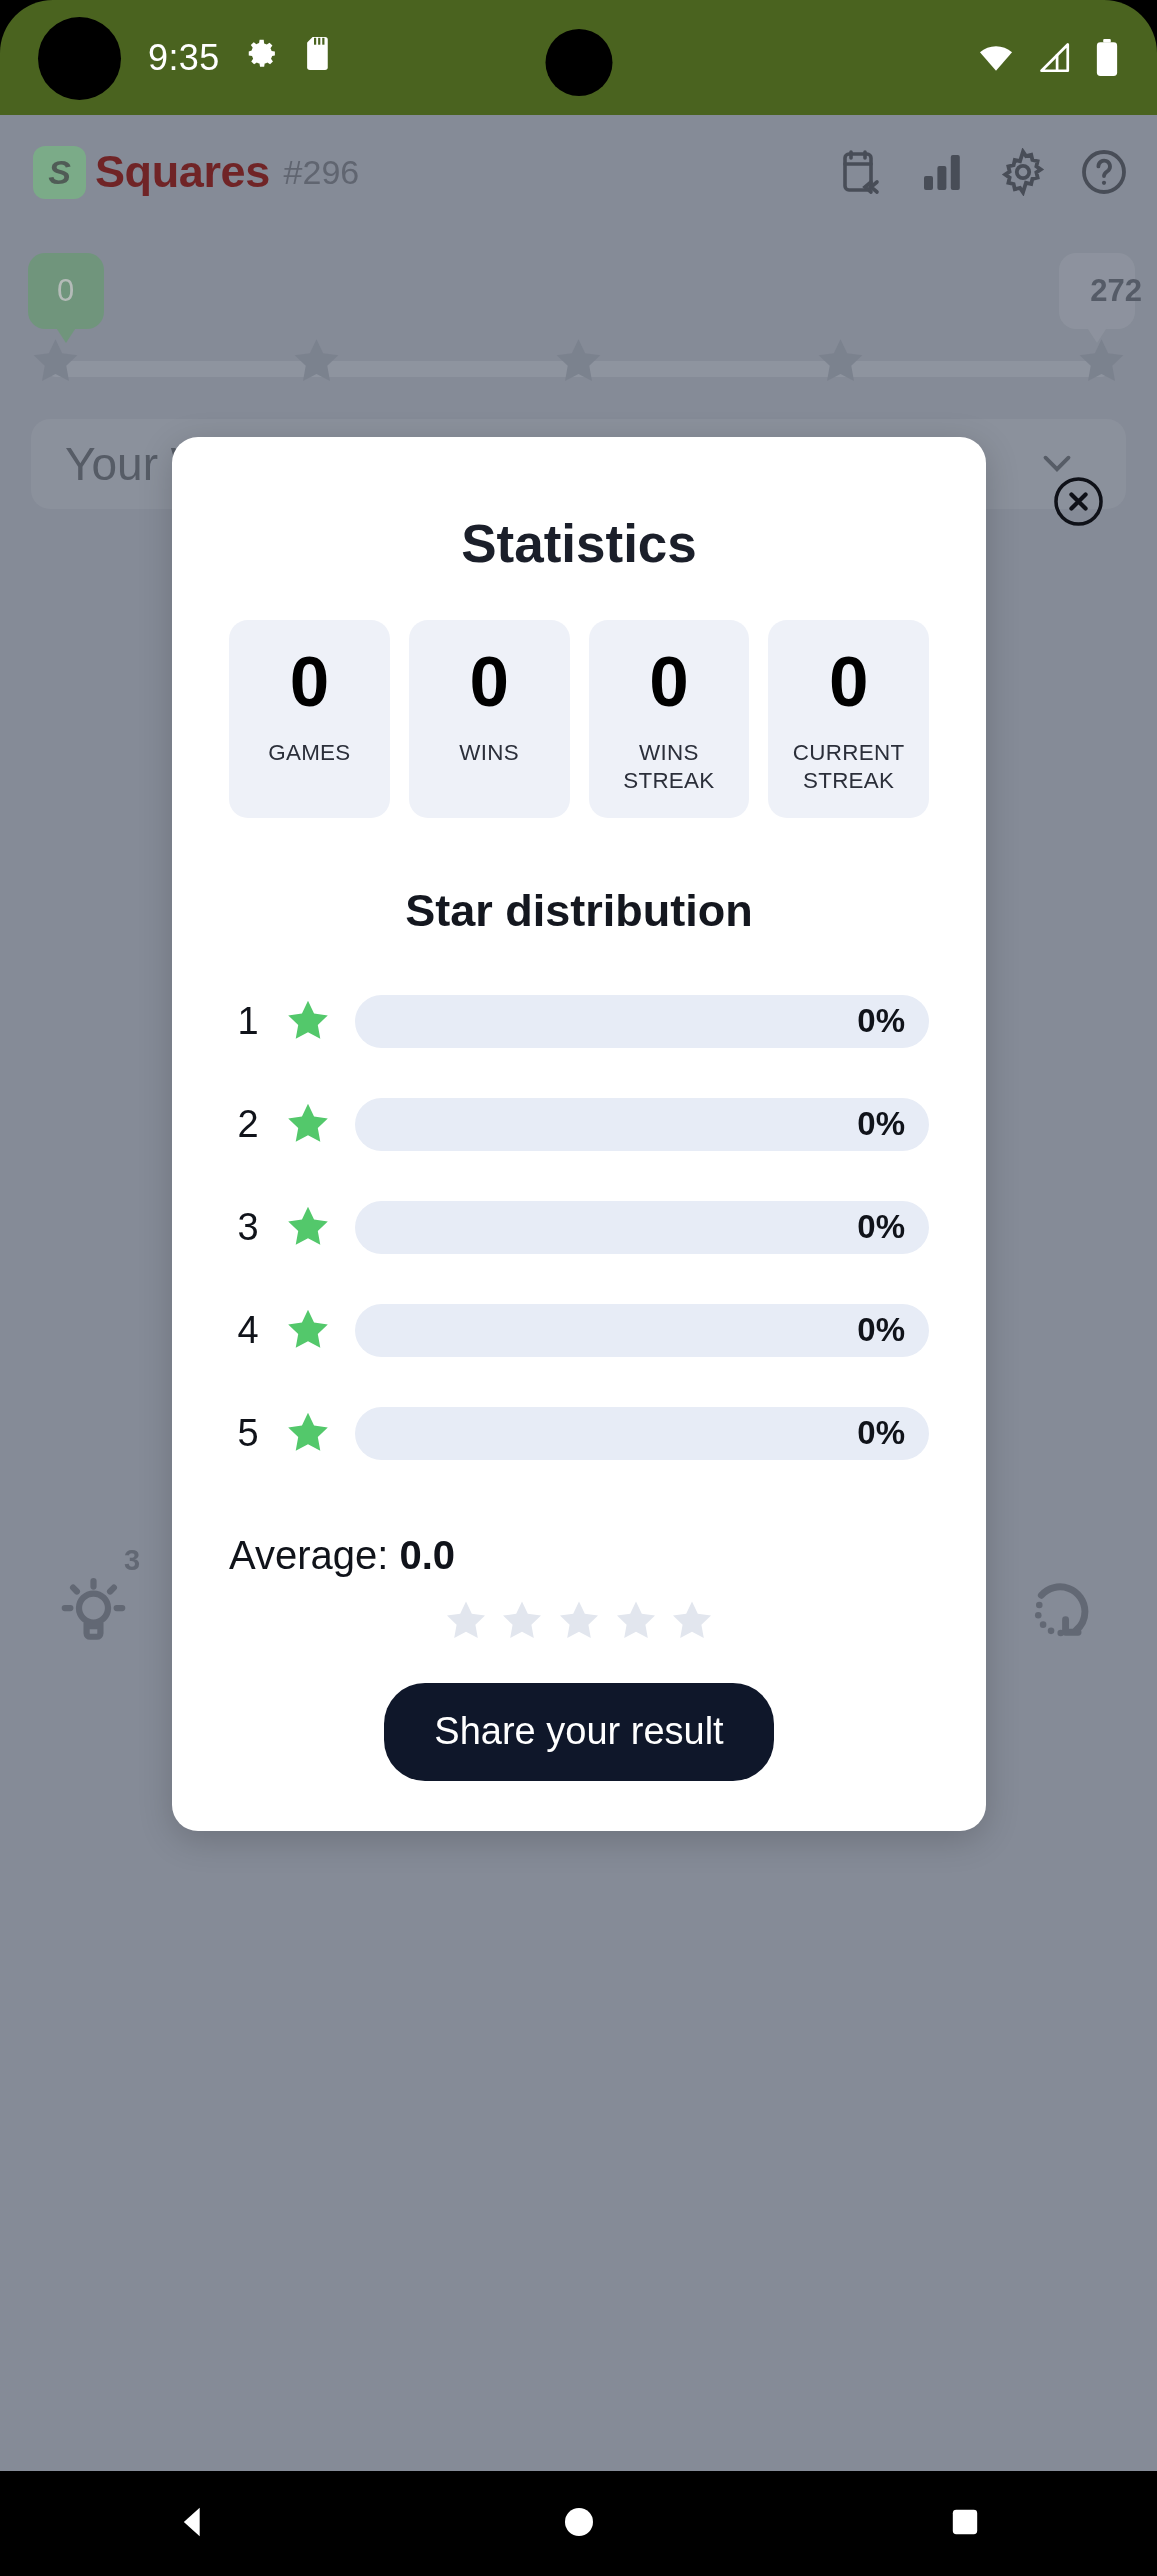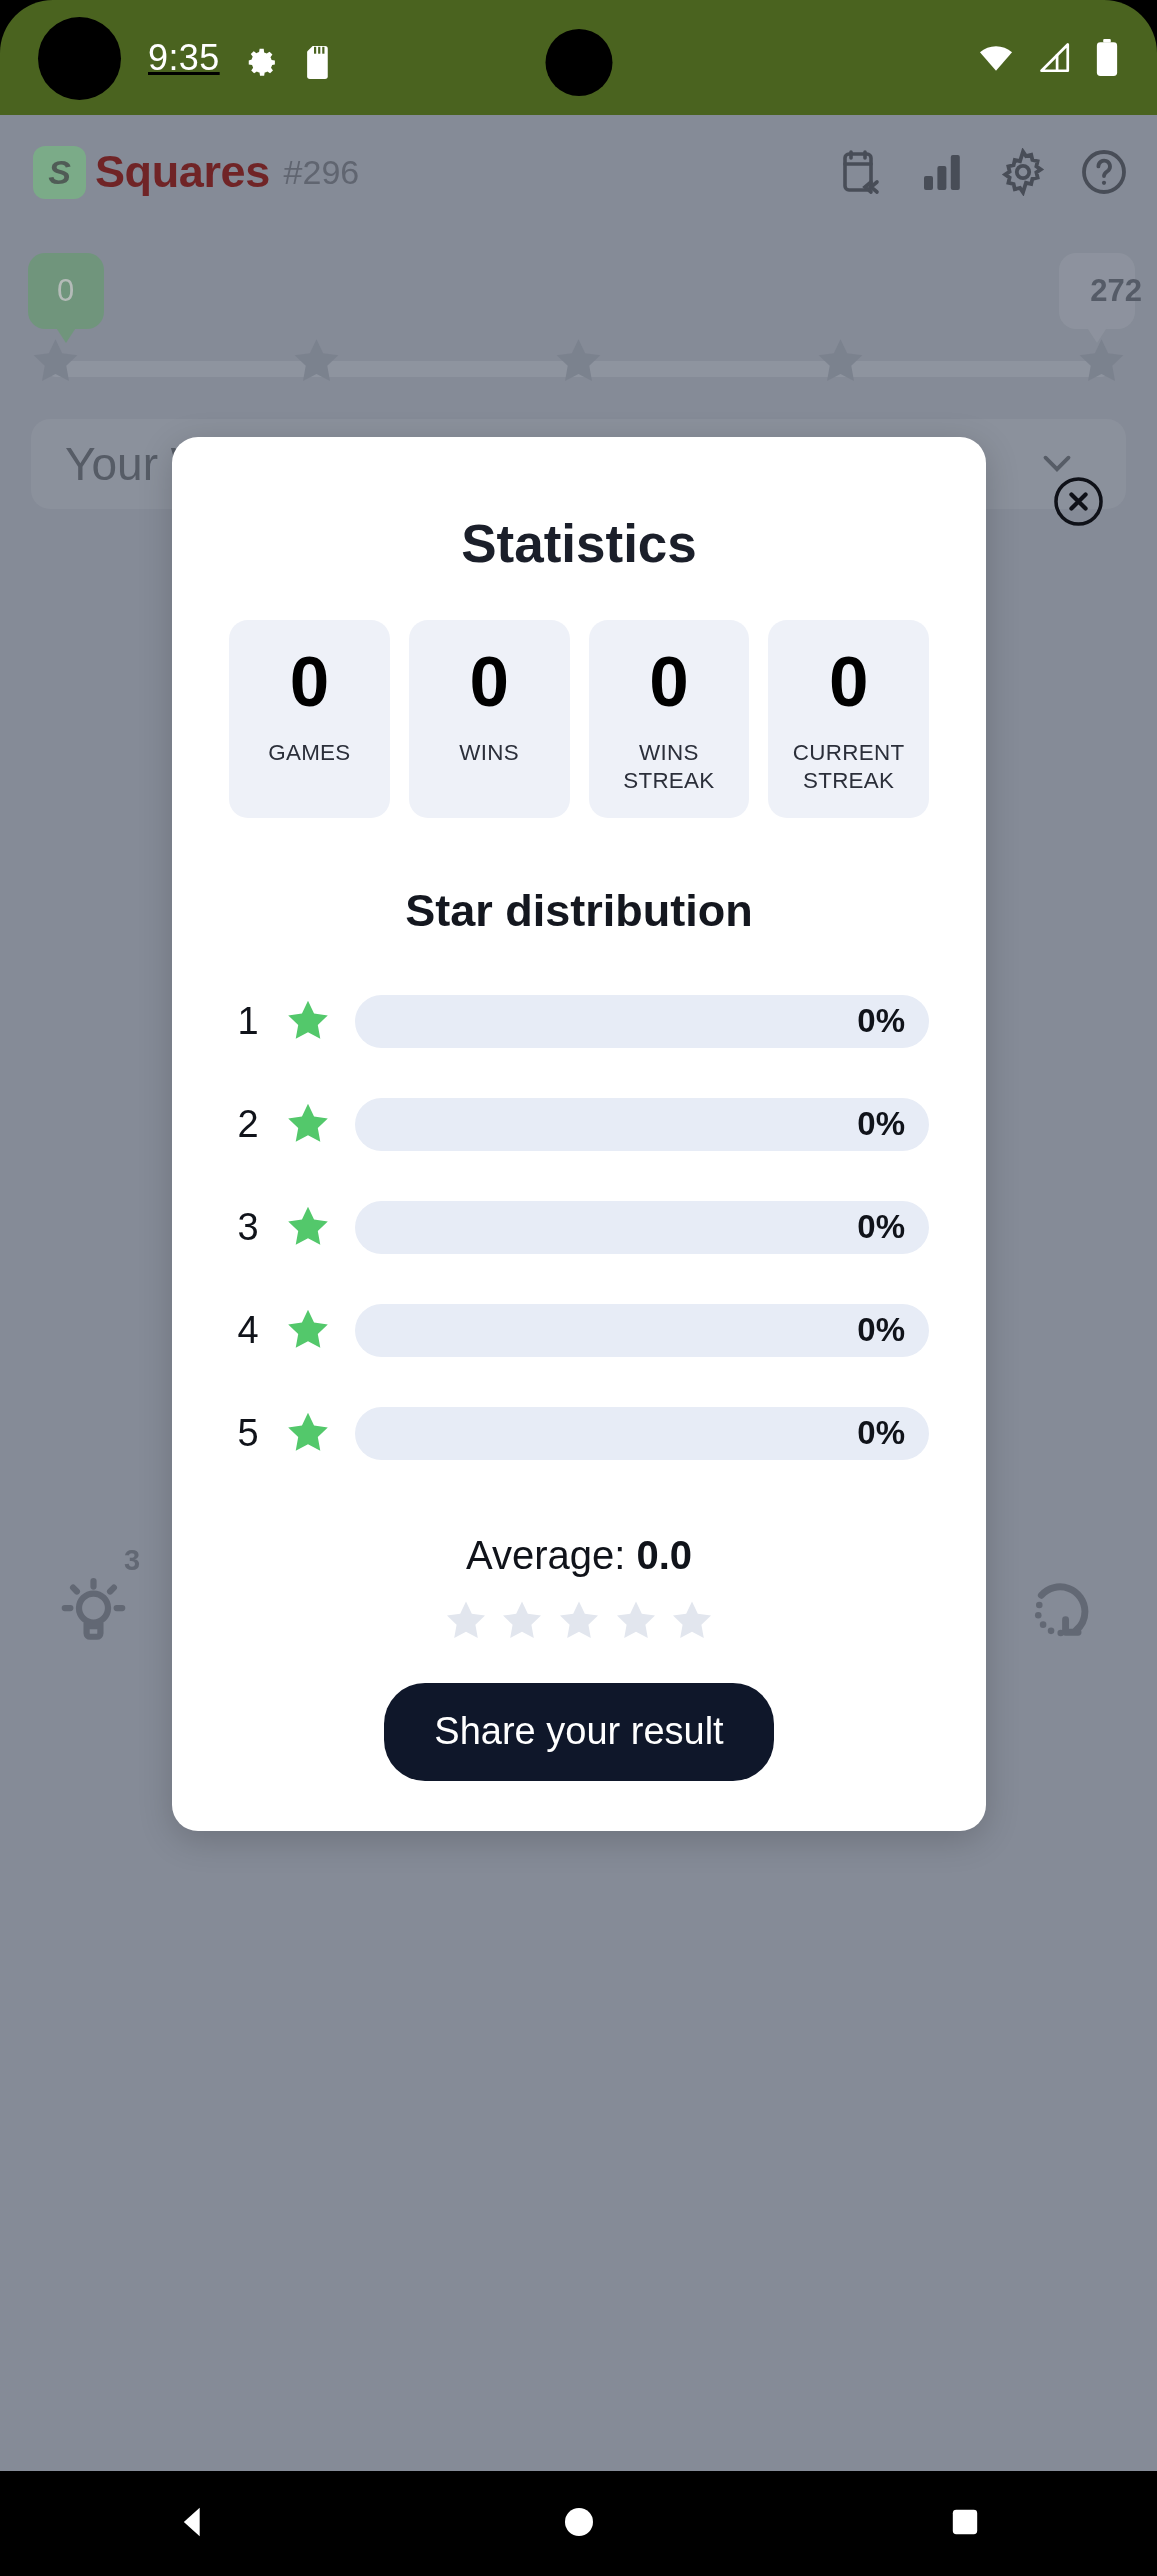--- a/index.html
+++ b/index.html
@@ -31,21 +31,21 @@
     position:absolute; left:38px; top:17px;
     width:83px; height:83px; border-radius:50%;
     background:#000;
   }
   .punch-center {
     position:absolute; left:50%; top:29px;
     transform:translateX(-50%);
     width:67px; height:67px; border-radius:50%;
     background:#000;
   }
-  .sb-left { display:flex; align-items:flex-end; gap:26px; margin-left:110px;text-decoration:underline; }
+  .sb-left { display:flex; align-items:flex-start; gap:26px; margin-left:110px; }
   .sb-time { color:#fff; font-size:36px; letter-spacing:0.4px; }
   .sb-right {
     position:absolute; right:38px; top:0; height:115px;
     display:flex; align-items:center; gap:22.4px;
   }
   .ico { display:block; }
 
   
   .app-bg {
     position:absolute; top:115px; left:0;
@@ -233,21 +233,21 @@
     position:absolute; left:0; top:0; bottom:0;
     background:#5ccc72;
     border-radius:27px;
   }
   .bar-pct {
     font-size:33px; font-weight:bold; color:#10131a;
     position:relative;
   }
 
   .avg-line {
-    text-align:center;
+    text-align:left;
     margin-top:48px;
     font-size:40px;
     color:#10131a;
   }
   .avg-line b { font-weight:bold; }
   .avg-stars {
     margin-top:19px;
     display:flex; justify-content:center; gap:8.6px;
   }
 

